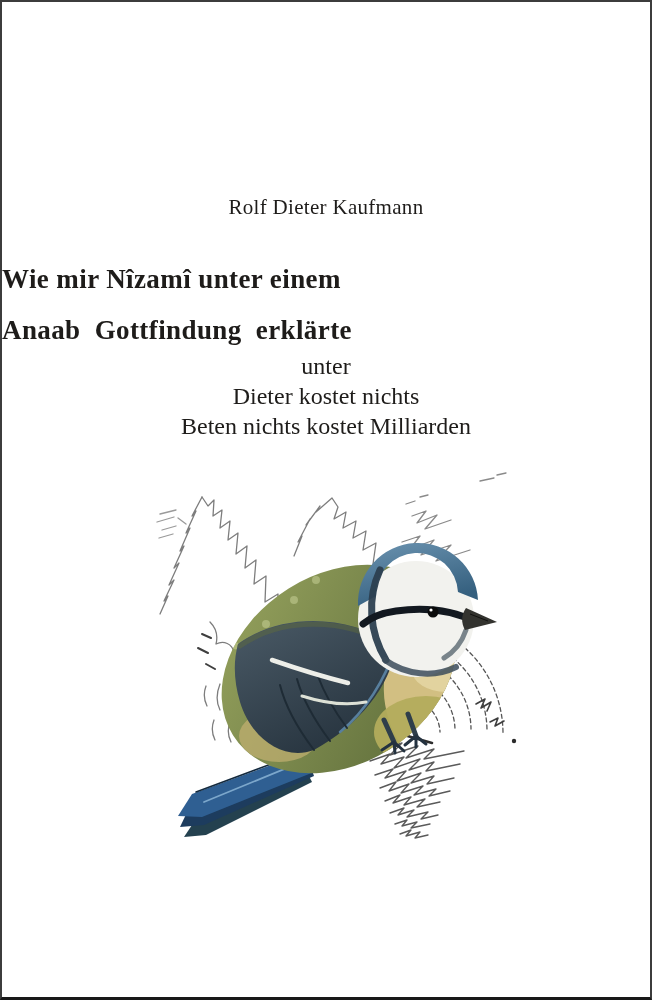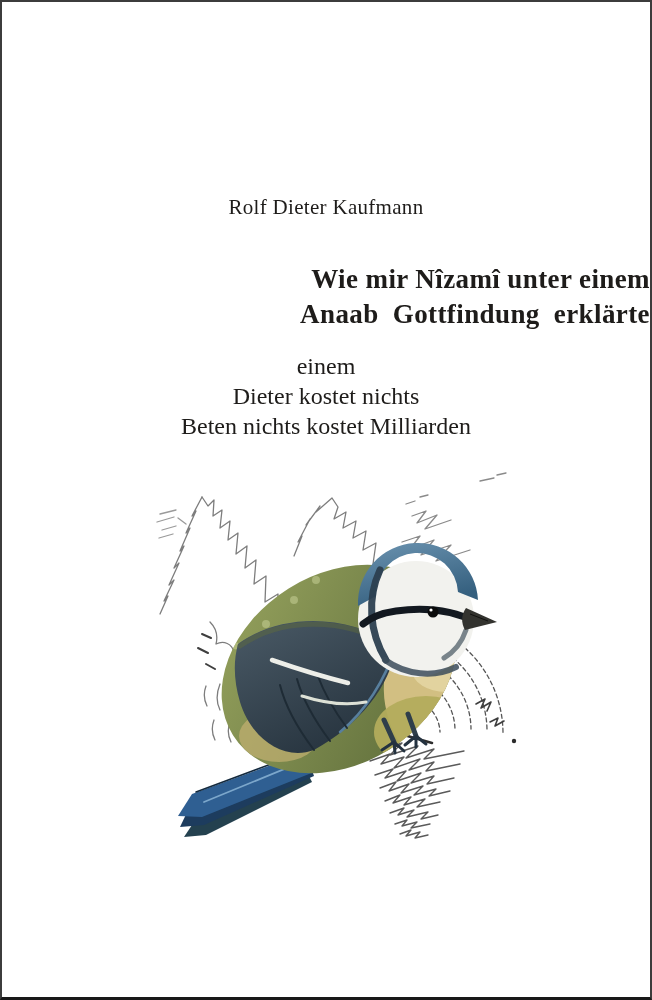--- a/index.html
+++ b/index.html
@@ -16,27 +16,27 @@
     color:#1e1c1a;
   }
   .author{
     position:absolute;left:0;top:193px;width:100%;
     text-align:center;
     font-size:21px;
     letter-spacing:0.3px;
   }
   .title{
     position:absolute;left:0;top:260px;width:100%;
-    text-align:right;
+    text-align:left;
     font-weight:bold;
     font-size:27px;
     line-height:35px;
     letter-spacing:0.4px;
   }
-  .title .line2{word-spacing:7px;}
+  .title .line2{word-spacing:7px;margin-top:16px;}
   .subtitle{
     position:absolute;left:0;top:349px;width:100%;
     text-align:center;
     font-size:24px;
     line-height:30px;
   }
   .bird-wrap{
     position:absolute;left:142px;top:462px;width:380px;height:380px;
   }
   .bird-wrap svg{display:block;width:100%;height:100%;}
@@ -47,21 +47,21 @@
 <div class="page">
 
   <div class="author">Rolf Dieter Kaufmann</div>
 
   <div class="title">
     <div class="line1">Wie mir Nîzamî unter einem</div>
     <div class="line2">Anaab Gottfindung erklärte</div>
   </div>
 
   <div class="subtitle">
-    <div>einem</div>
+    <div>unter</div>
     <div>Dieter kostet nichts</div>
     <div>Beten nichts kostet Milliarden</div>
   </div>
 
   <div class="bird-wrap">
     <svg viewBox="0 0 380 380" role="img" aria-label="Painted blue tit perched over a faint pencil sketch of spread wings with scribbled motion lines">
       <defs>
         <linearGradient id="backGrad" x1="0" y1="0" x2="0.8" y2="1">
           <stop offset="0" stop-color="#97a35e"></stop>
             <stop offset="1" stop-color="#5f6e3b"></stop>

